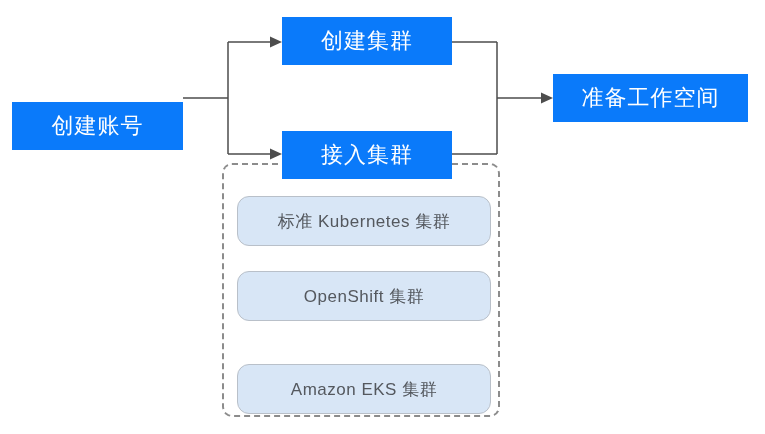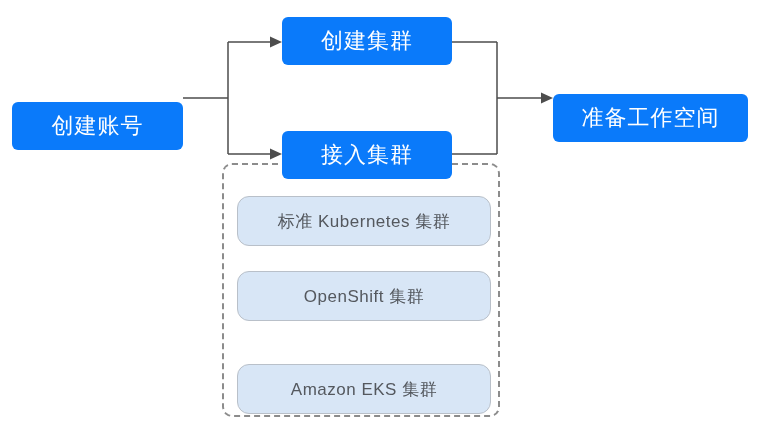--- a/index.html
+++ b/index.html
@@ -11,28 +11,28 @@
   .canvas { position: absolute; inset: 0; width: 765px; height: 434px; }
 
   
   svg.connectors { position: absolute; left: 0; top: 0; z-index: 2; }
 
   
   .node {
     position: absolute; z-index: 3;
     background: var(--blue, #0a7afa);
     color: #ffffff;
-    border-radius: 6px;
+    border-radius: 0;
     display: flex; align-items: center; justify-content: center;
     font-size: 22px; letter-spacing: 1px;
   }
   .node-account   { left: 12px;  top: 74px;  width: 171px; height: 48px; margin-top: 28px; }
   .node-create    { left: 282px; top: 17px;  width: 170px; height: 48px; }
   .node-connect   { left: 282px; top: 131px; width: 170px; height: 48px; }
-  .node-workspace { left: 553px; top: 74px;  width: 195px; height: 48px; margin-top: 20px; }
+  .node-workspace { left: 553px; top: 74px;  width: 195px; height: 48px; }
 
   
   .cluster-group {
     position: absolute; z-index: 1;
     left: 222px; top: 163px; width: 278px; height: 254px;
     border: 2px dashed var(--dash, #8c8c8c);
     border-radius: 10px;
     background: #ffffff;
   }
 

